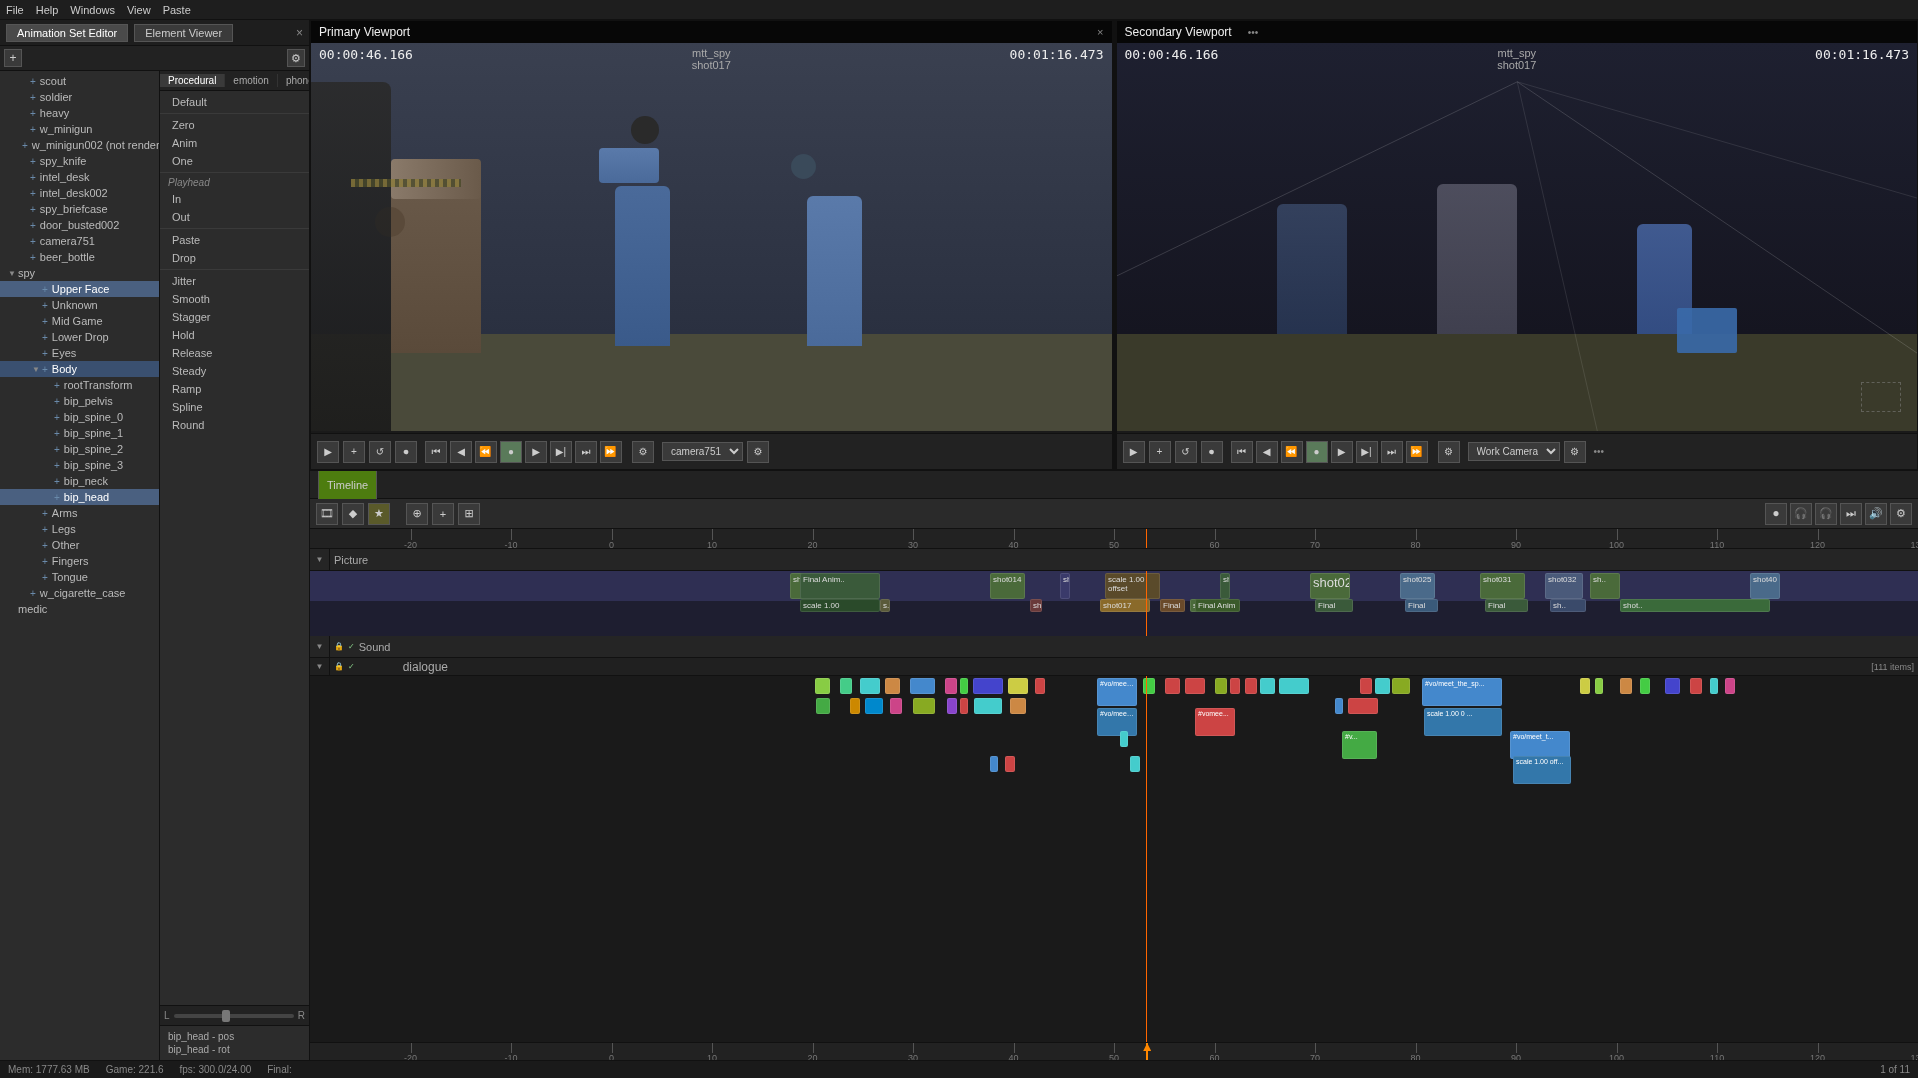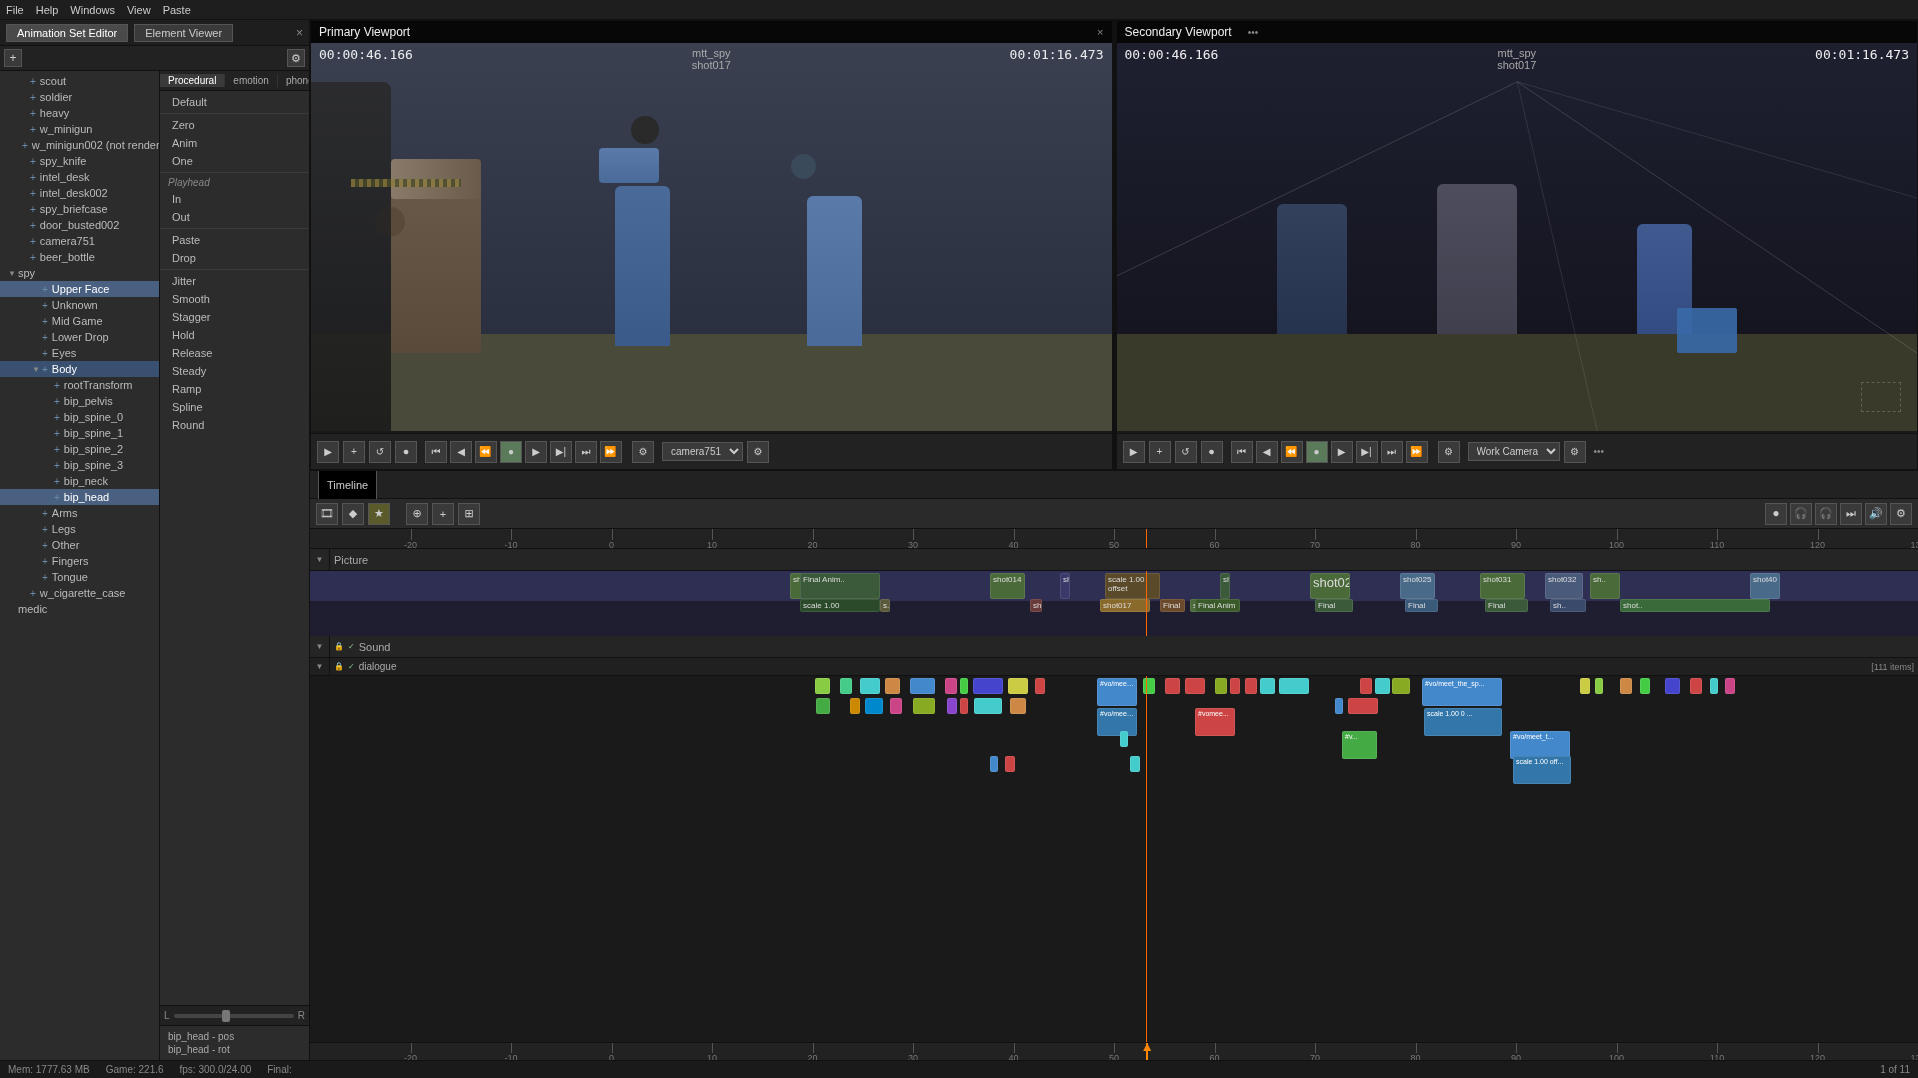--- a/index.html
+++ b/index.html
@@ -299,21 +299,21 @@
       padding: 0 8px;
       gap: 6px;
       border-bottom: 1px solid #111;
       flex-shrink: 0;
     }
 
     .timeline-tab {
       font-size: 11px;
       color: #ccc;
       padding: 10px 8px;
-      background: #000000;
+      background: #4d7c0f;
       border: 1px solid #555;
       cursor: pointer;
     }
 
     .timeline-toolbar {
       background: #2a2a2a;
       height: 30px;
       display: flex;
       align-items: center;
       padding: 0 6px;
@@ -902,21 +902,21 @@
           </div>
         </div>
 
         <div style="display:flex; flex-shrink:0;">
           <div style="background:#202020; border-right:1px solid #111; border-bottom:1px solid #111; width:20px; display:flex; align-items:center; justify-content:center;">
             <span style="font-size:8px; color:#888;">▼</span>
           </div>
           <div style="flex:1; height:18px; background:#202020; border-bottom:1px solid #111; display:flex; align-items:center; padding:0 4px; gap:4px;">
             <span style="font-size:8px; color:#888;">🔒</span>
             <span style="font-size:8px; color:#88cc88;">✓</span>
-            <span style="font-size:10px; color:#aaa;">dialogue</span>
+            <span style="font-size:12px; color:#aaa;margin-left:44px;">dialogue</span>
             <span style="margin-left:auto; font-size:9px; color:#888;">[111 items]</span>
           </div>
         </div>
 
         <div style="position:relative; flex:1; overflow:hidden; min-height:120px;">
           <div id="sound-clips" style="position:absolute; top:0; left:0; right:0; bottom:0; background:#1a1a1a; overflow:hidden;">
 
             <div style="position:absolute; top:0; left:52%; width:1px; height:100%; background:#ff6600; z-index:5;"></div>
           </div>
           <div id="sound-clip-blocks" style="position:absolute; top:0; left:0; right:0; bottom:0;">

